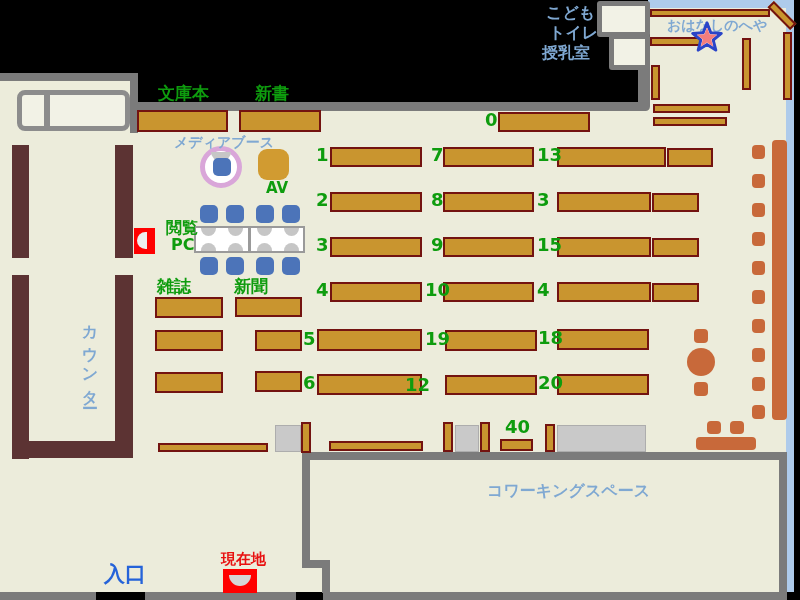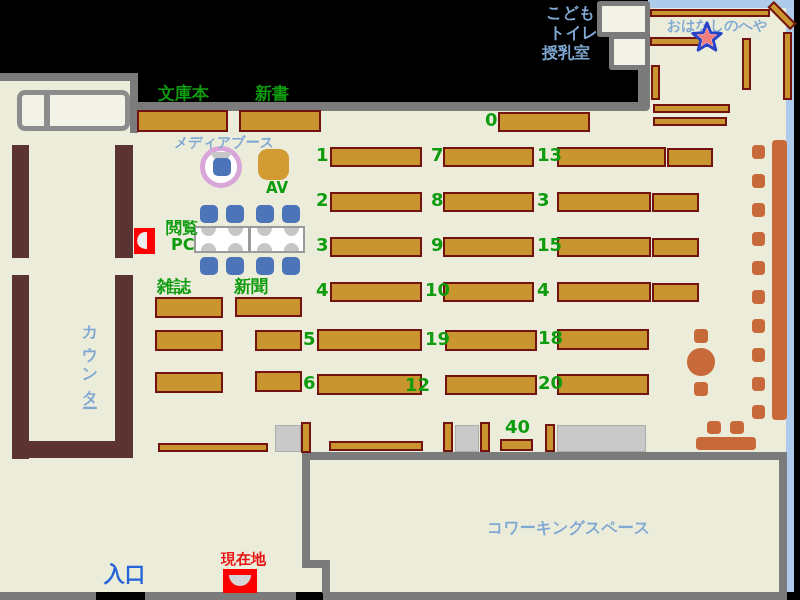--- a/index.html
+++ b/index.html
@@ -185,21 +185,21 @@
       <div class="lbl g" style="left: 303px; top: 374px; font-size: 18px;">6</div>
       <div class="lbl g" style="left: 405px; top: 376px; font-size: 18px;">12</div>
       <div class="lbl g" style="left: 538px; top: 374px; font-size: 18px;">20</div>
       <div class="lbl g" style="left: 505px; top: 418px; font-size: 18px;">40</div>
       <div class="lbl sky" style="left: 174px; top: 135px; font-size: 14px;">メディアブース</div>
       <div class="lbl sky" style="left: 546px; top: 5px; font-size: 16px;">こども</div>
       <div class="lbl sky" style="left: 549px; top: 25px; font-size: 16px;">トイレ</div>
       <div class="lbl sky" style="left: 542px; top: 45px; font-size: 16px;">授乳室</div>
       <div class="lbl sky" style="left: 667px; top: 18px; font-size: 14px;">おはなしのへや</div>
       <div class="lbl sky vert" style="left: 82px; top: 314px; font-size: 16px;">カウンター</div>
-      <div class="lbl sky" style="left: 487px; top: 520px; font-size: 16px;">コワーキングスペース</div>
+      <div class="lbl sky" style="left: 487px; top: 483px; font-size: 16px;">コワーキングスペース</div>
       <div class="lbl bl" style="left: 104px; top: 564px; font-size: 21px;">入口</div>
       <div class="lbl rd" style="left: 221px; top: 552px; font-size: 15px;">現在地</div>
     </div>
   <div id="overlay">
     <svg width="32" height="32" viewBox="0 0 32 32" style="position:absolute;left:691px;top:22px;overflow:visible">
       <path d="M16,1 L19.8,10.7 L30.3,11.4 L22.2,18 L24.8,28.1 L16,22.5 L7.2,28.1 L9.8,18 L1.7,11.4 L12.2,10.7 Z" fill="#ffffff" stroke="#2a44c8" stroke-width="3" stroke-linejoin="round"></path>
       <path d="M16,1 L19.8,10.7 L30.3,11.4 L22.2,18 L24.8,28.1 L16,22.5 L7.2,28.1 L9.8,18 L1.7,11.4 L12.2,10.7 Z" fill="#f27d7d" transform="translate(4.8,4.8) scale(0.7)"></path>
     </svg>
   </div>
 </div>

